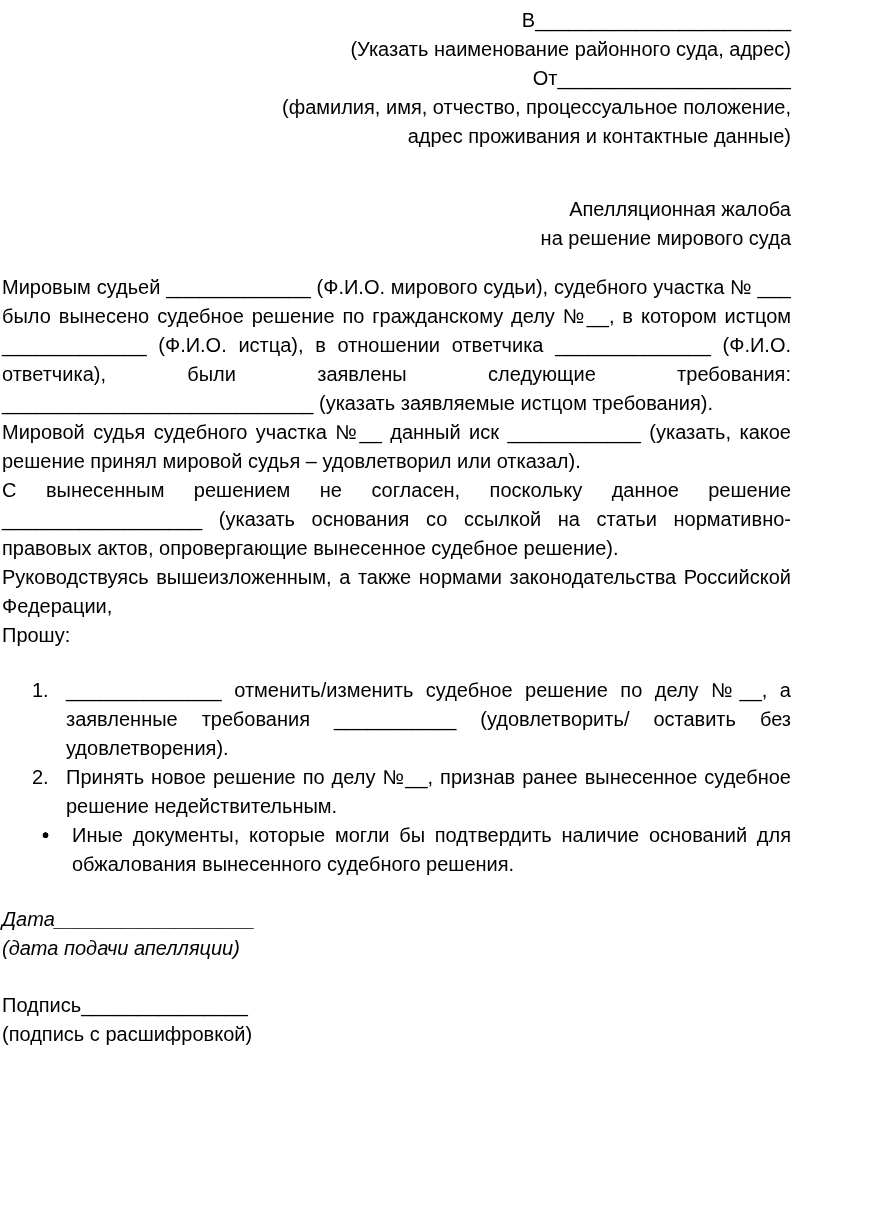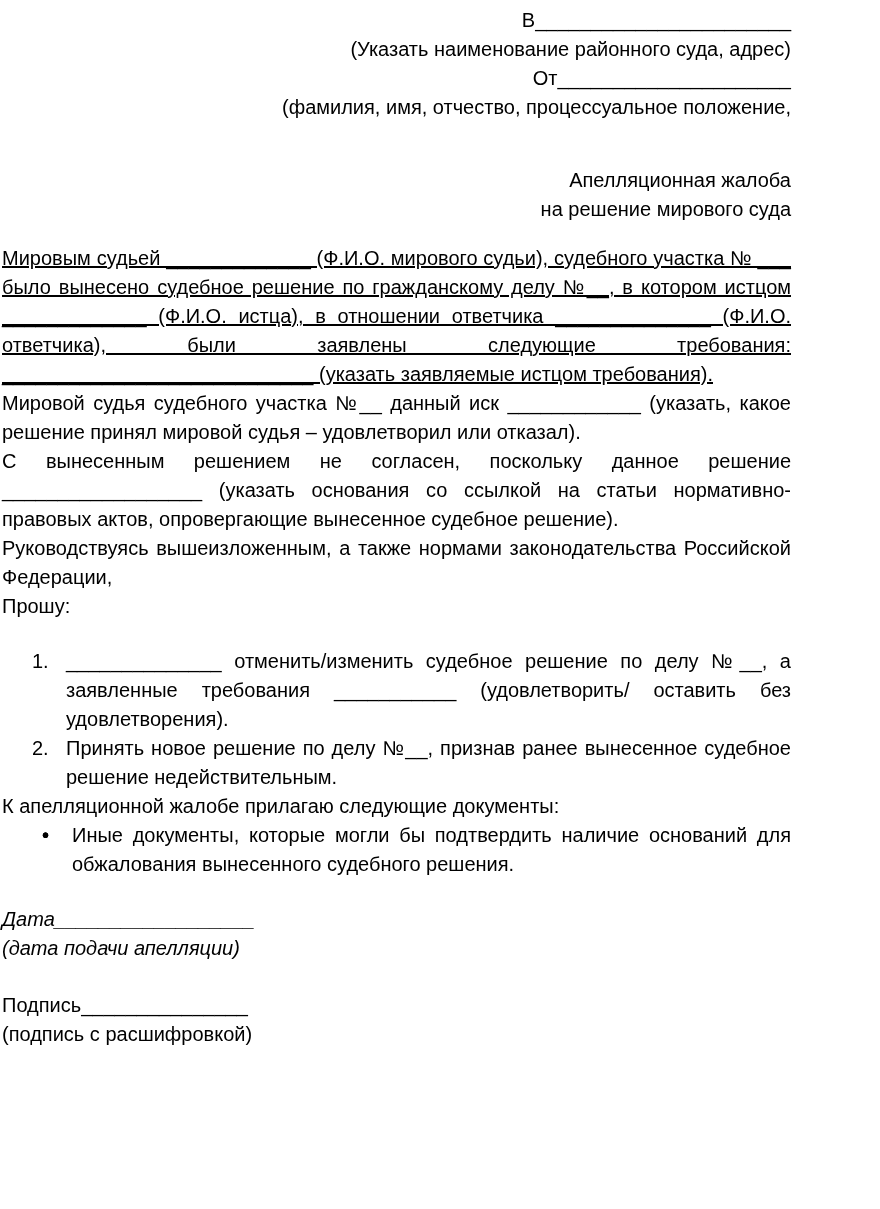--- a/index.html
+++ b/index.html
@@ -20,21 +20,21 @@
     padding: 6px 5px 0 2px;
     font-size: 20px;
     line-height: 29px;
     overflow: hidden;
     background: #ffffff;
   }
   .page p { margin: 0; }
   .addressee { text-align: right; }
   .doc-title { text-align: right; margin-top: 44px; }
   .para { text-align: justify; margin-top: 19px; }
-  .para.first { margin-top: 20px; text-decoration: underline; }
+  .para.first { margin-top: 20px; }
   .center-line { text-align: left; margin-top: 0; }
   .num-list { margin: 26px 0 0 0; padding: 0; }
   .num-item {
     position: relative;
     list-style: none;
     margin: 0;
     padding-left: 64px;
     text-align: justify;
   }
   .num-item .marker { position: absolute; left: 30px; top: 0; }
@@ -54,20 +54,21 @@
 </head>
 <body>
 
 <div class="page">
 
   <div class="addressee">
     <div>В_______________________</div>
     <div>(Указать наименование районного суда, адрес)</div>
     <div>От_____________________</div>
     <div>(фамилия, имя, отчество, процессуальное положение,</div>
+    <div>адрес проживания и контактные данные)</div>
   </div>
 
   <div class="doc-title">
     <div>Апелляционная жалоба</div>
     <div>на решение мирового суда</div>
   </div>
 
   <p class="para first">Мировым судьей _____________ (Ф.И.О. мирового судьи), судебного участка № ___ было вынесено судебное решение по гражданскому делу №__, в котором истцом _____________ (Ф.И.О. истца), в отношении ответчика ______________ (Ф.И.О. ответчика), были заявлены следующие требования: ____________________________ (указать заявляемые истцом требования).</p>
 
   <p class="para">Мировой судья судебного участка №__ данный иск ____________ (указать, какое решение принял мировой судья – удовлетворил или отказал).</p>
@@ -82,21 +83,20 @@
     <li class="num-item">
       <span class="marker">1.</span>
       <span>______________ отменить/изменить судебное решение по делу №__, а заявленные требования ___________ (удовлетворить/ оставить без удовлетворения).</span>
     </li>
     <li class="num-item">
       <span class="marker">2.</span>
       <span>Принять новое решение по делу №__, признав ранее вынесенное судебное решение недействительным.</span>
     </li>
   </ol>
 
-  <p class="attach-intro">К апелляционной жалобе прилагаю следующие документы:</p>
 
   <ul class="bullet-list">
     <li class="bullet-item">
       <span class="marker">•</span>
     </li>
     <li class="bullet-item">
       <span class="marker">•</span>
     </li>
     <li class="bullet-item">
       <span class="marker">•</span>

